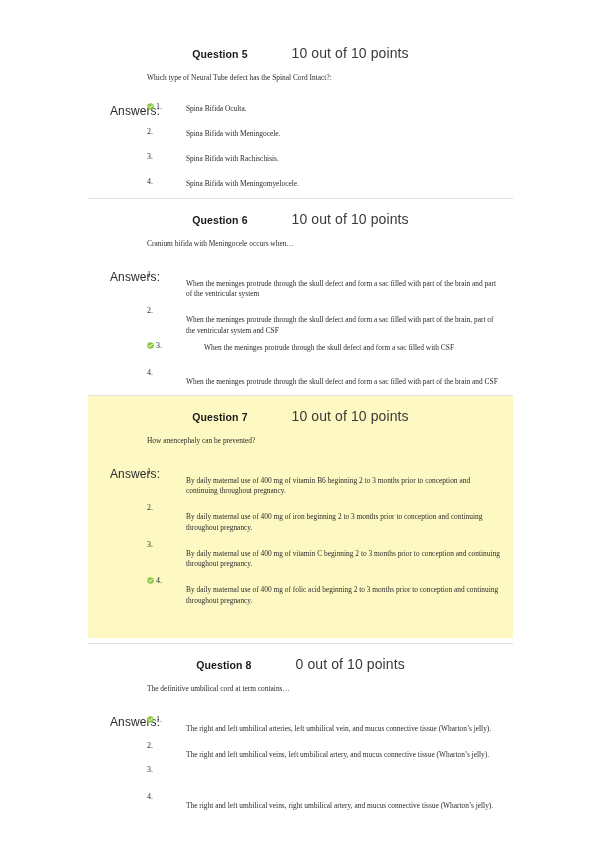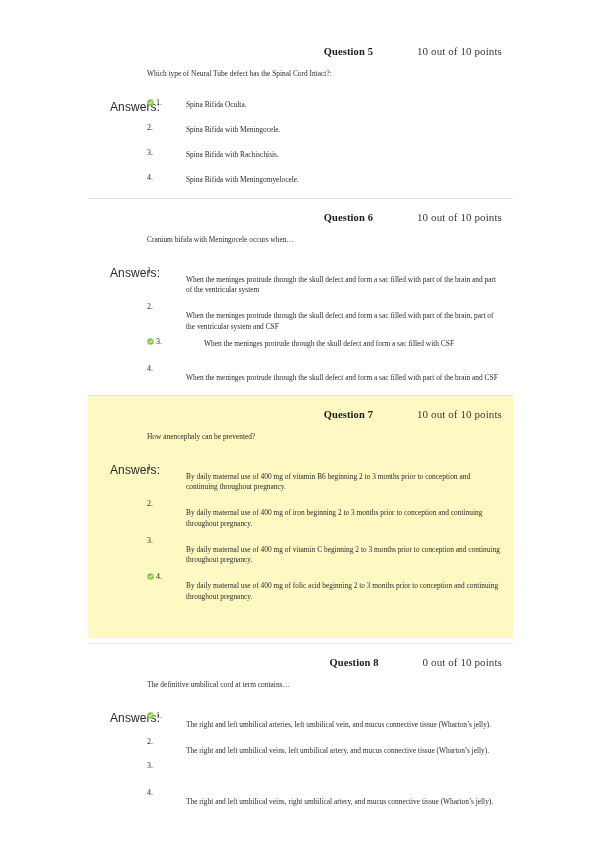--- a/index.html
+++ b/index.html
@@ -39,32 +39,31 @@
     left: 0;
     right: 0;
     height: 1px;
     background: #e2e2e2;
   }
 
   .q-head {
     position: relative;
     display: flex;
     align-items: baseline;
-    justify-content: flex-end;
+    justify-content: center;
     padding: 13px 11px 0 11px;
-    font-family: Liberation Serif, serif;
   }
   .q-title {
     font-size: 10.5px;
     font-weight: bold;
     letter-spacing: 0.1px;
     color: #1a1a1a;
   }
   .q-points {
-    font-size: 11px;
+    font-size: 14px;
     color: #3a3a3a;
     letter-spacing: 0.1px;
     margin-left: 44px;
   }
 
   .q-text {
     margin: 12px 0 0 0;
     padding: 0 11px 0 59px;
     font-family: "Liberation Serif", serif;
     font-size: 7.4px;

